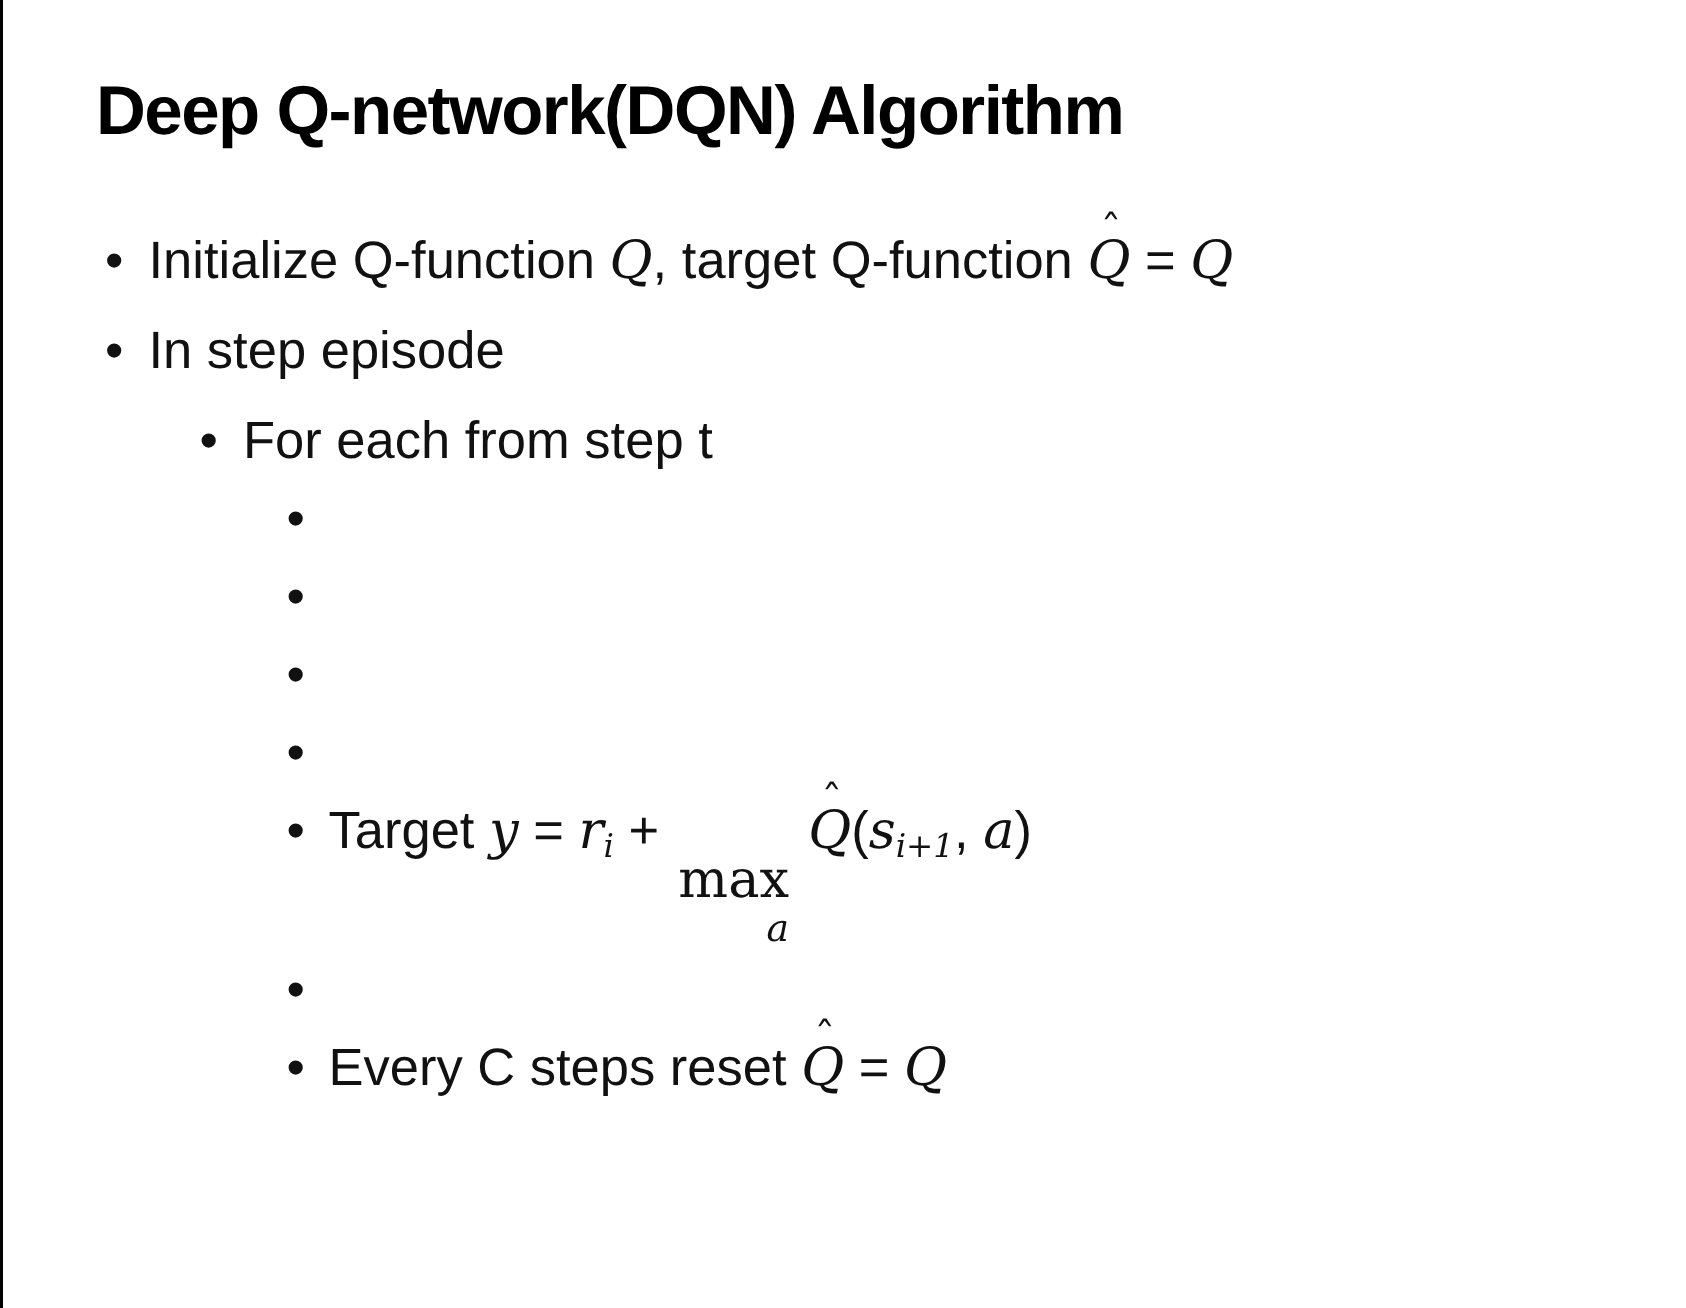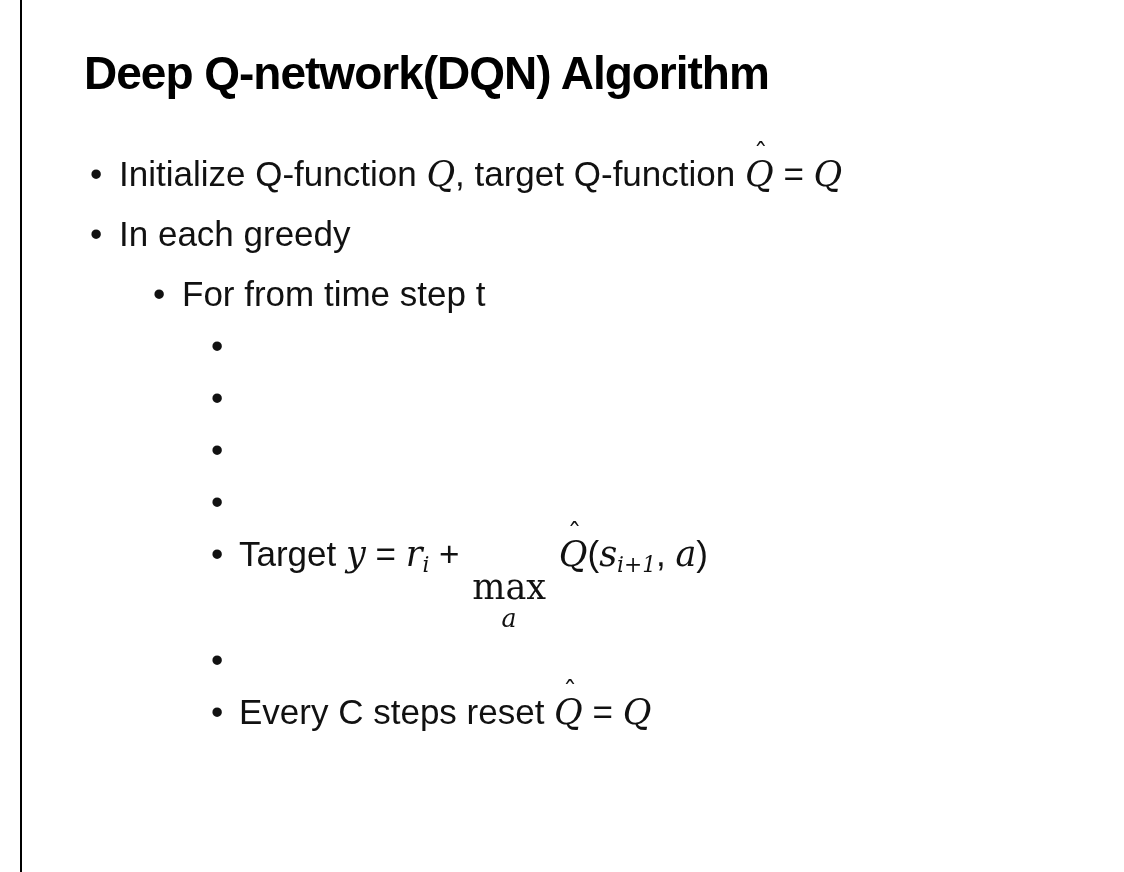--- a/index.html
+++ b/index.html
@@ -10,21 +10,20 @@
   .slide {
     position: relative;
     width: 1002px;
     height: 872px;
     background: #ffffff;
     border-left: 2px solid #000000;
     box-sizing: border-box;
     overflow: hidden;
     font-family: "Liberation Sans", "DejaVu Sans", sans-serif;
     color: #111111;
-    margin-left: 20px;
   }
   .title {
     position: absolute;
     top: 46px;
     left: 62px;
     font-size: 46px;
     font-weight: bold;
     letter-spacing: -1px;
     color: #000000;
     white-space: nowrap;
@@ -73,21 +72,21 @@
     top: -0.36em;
     left: 55%;
     transform: translateX(-50%);
     font-style: normal;
     font-size: 0.8em;
     line-height: 1;
   }
   .munder {
     display: inline-flex;
     flex-direction: column;
-    align-items: center;
+    align-items: flex-end;
     vertical-align: -0.95em;
     line-height: 1.05;
     margin: 0 3px;
   }
   .munder .mtop {
     font-family: "DejaVu Serif", "Liberation Serif", serif;
     font-style: normal;
   }
   .munder .mbot {
     font-size: 0.72em;
@@ -98,25 +97,25 @@
 
 <div class="slide">
   <div class="title">Deep Q-network(DQN) Algorithm</div>
   <div class="bullets">
       <div class="b lvl1">
         <span class="mk">•</span>
         <span class="ct">Initialize Q-function <span class="mvar">Q</span>, target Q-function <span class="mvar hatw"><span class="hatmark">ˆ</span>Q</span> = <span class="mvar">Q</span></span>
       </div>
       <div class="b lvl1">
         <span class="mk">•</span>
-        <span class="ct">In each greedy</span>
+        <span class="ct">In step episode</span>
       </div>
       <div class="b lvl2">
         <span class="mk">•</span>
-        <span class="ct">For from time step t</span>
+        <span class="ct">For each from step t</span>
       </div>
       <div class="b lvl3">
         <span class="mk">•</span>
       </div>
       <div class="b lvl3">
         <span class="mk">•</span>
       </div>
       <div class="b lvl3">
         <span class="mk">•</span>
       </div>

